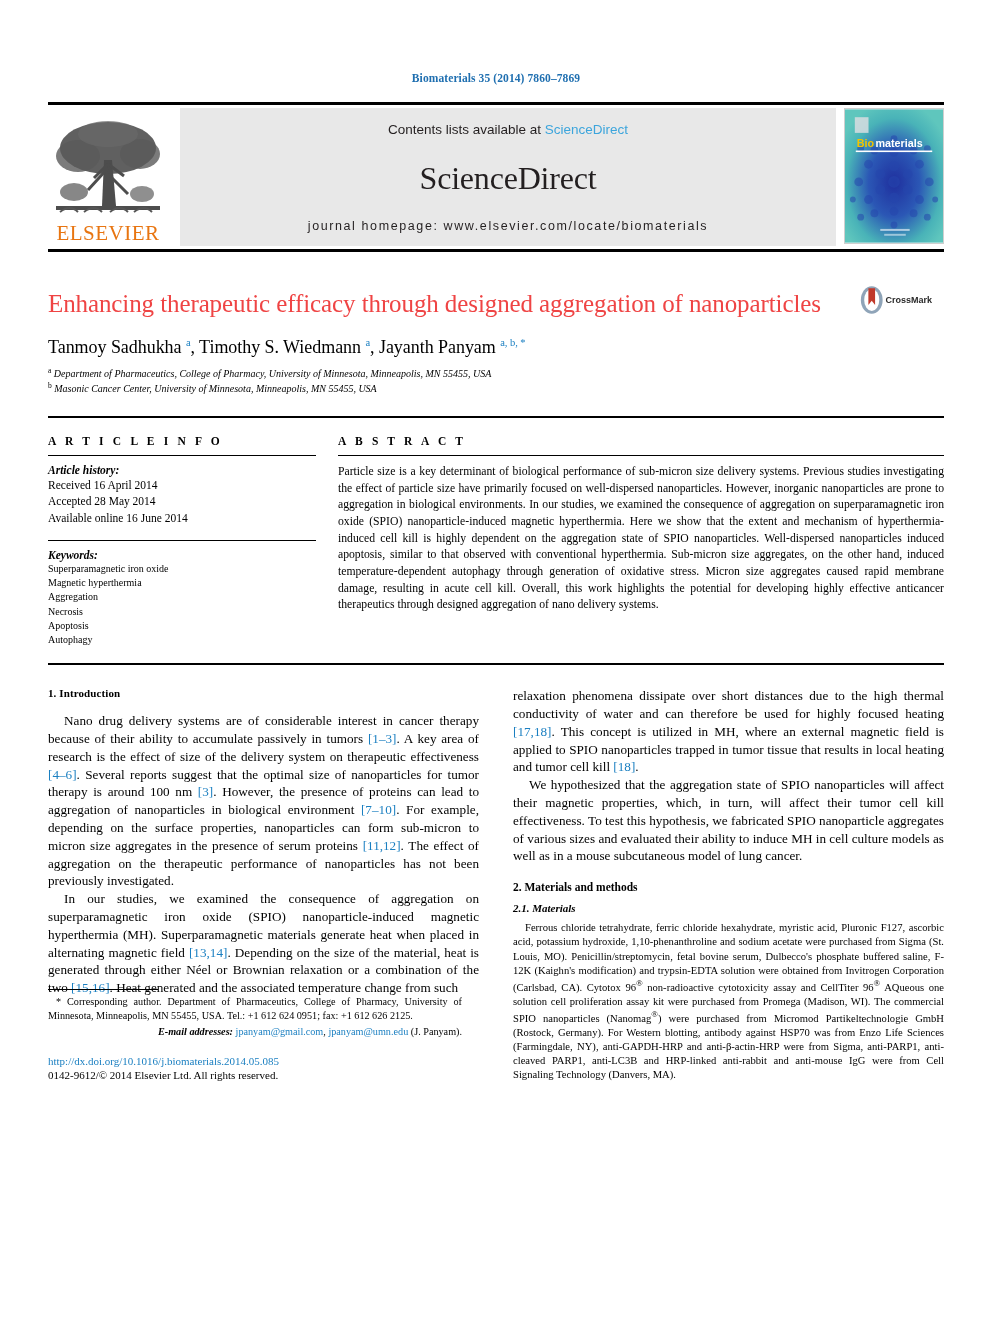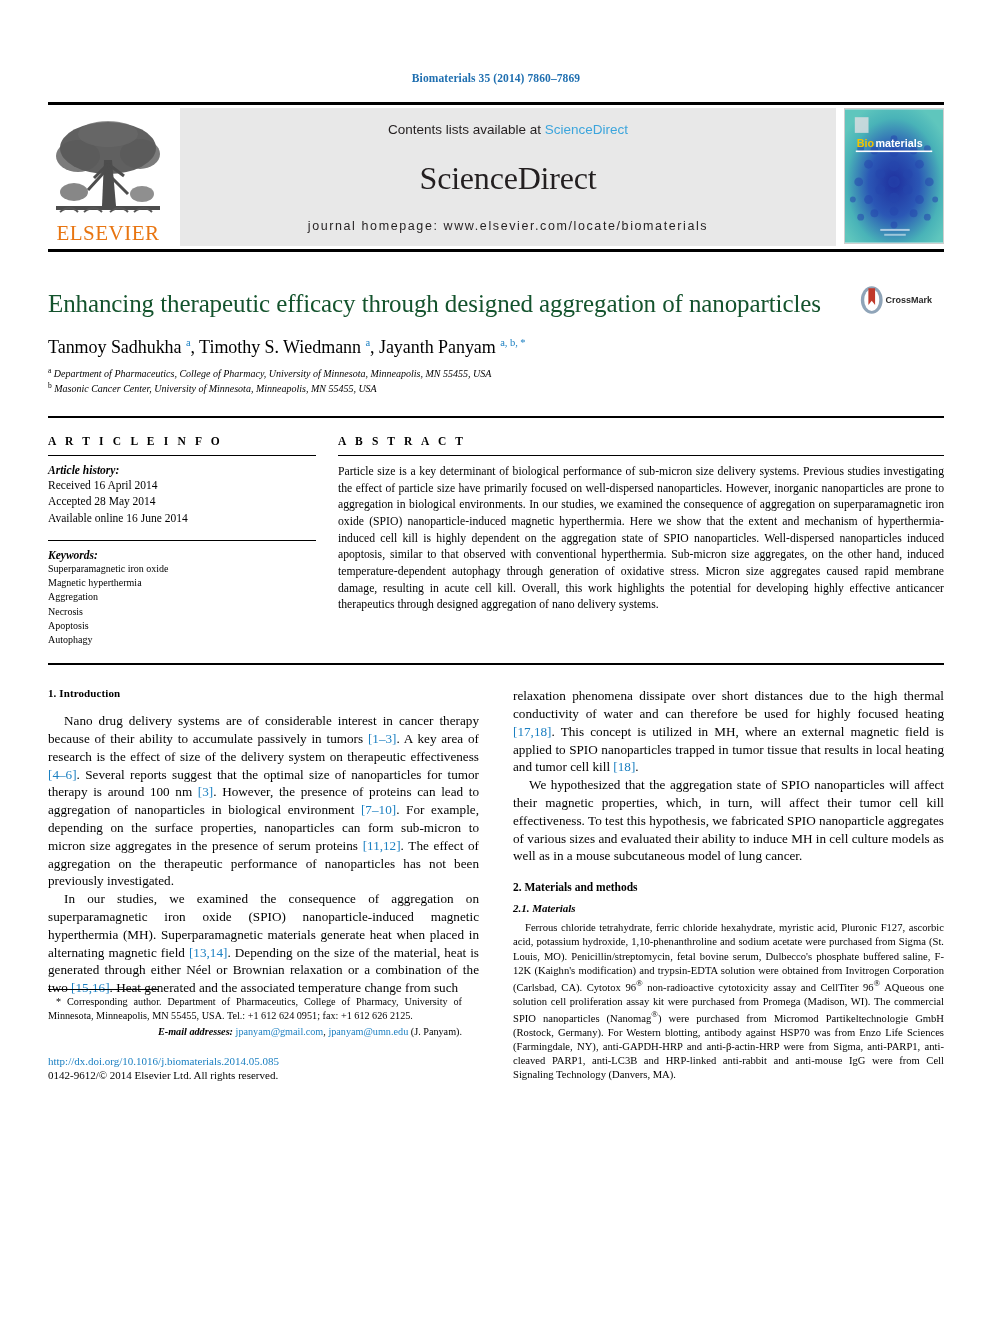--- a/index.html
+++ b/index.html
@@ -114,21 +114,21 @@
   .title-block {
     margin-top: 36px;
     position: relative;
   }
   .article-title {
     font-size: 25px;
     line-height: 1.28;
     font-weight: normal;
     margin: 0;
     padding-right: 110px;
-    color: #14532d;
+    color: #ef4444;
     letter-spacing: -0.1px;
   }
   .authors {
     margin-top: 17px;
     font-size: 18px;
     letter-spacing: -0.05px;
   }
   .authors sup {
     font-size: 10.5px;
     color: #1a7fc1;

